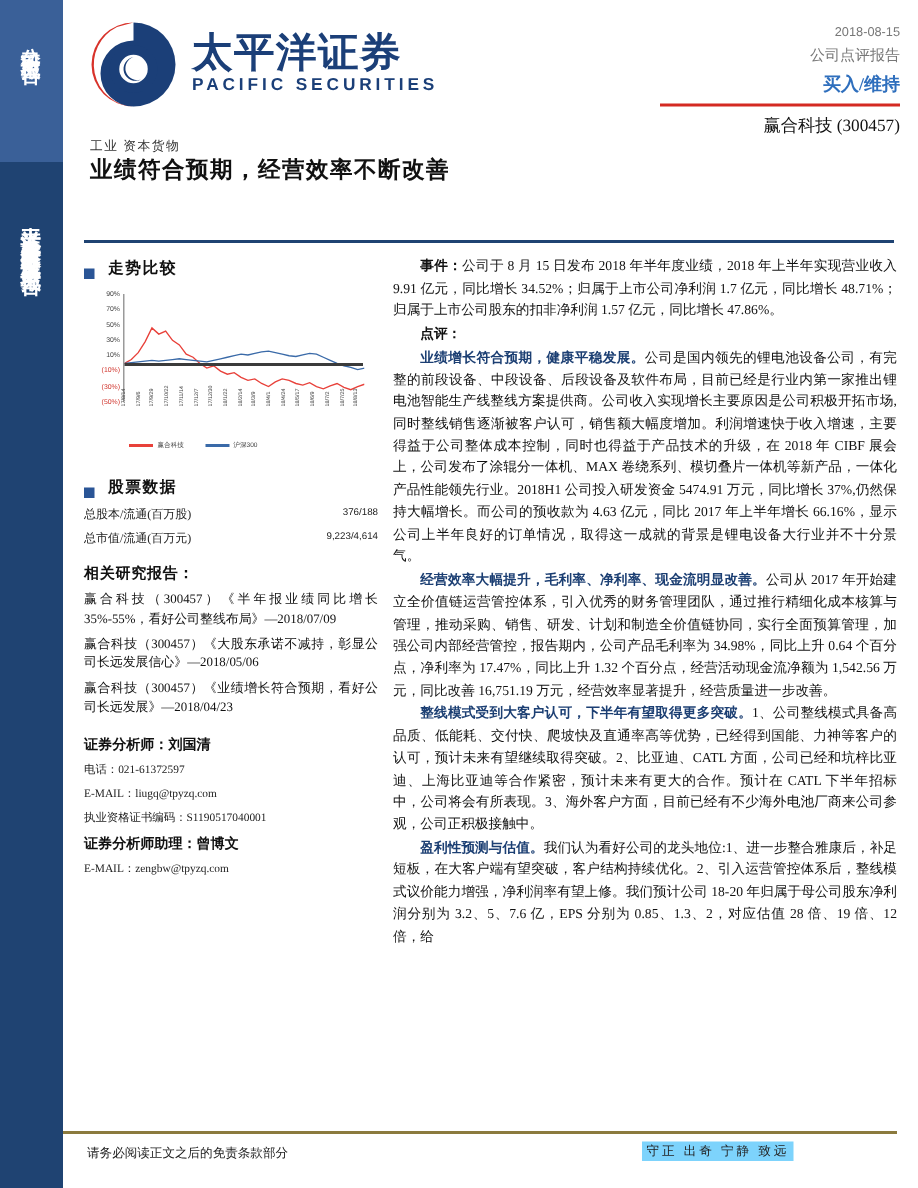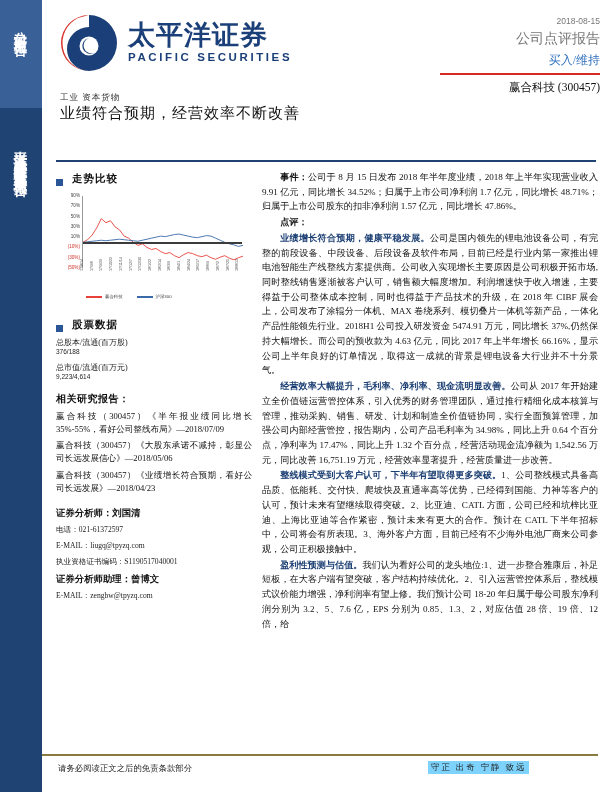--- a/index.html
+++ b/index.html
@@ -90,39 +90,39 @@
   .header-right {
     position: absolute; right: 12px; top: 16px;
     text-align: right;
     width: 210px;
   }
   .hr-date {
     font-size: 8.5px; color: #777; margin-bottom: 4px;
     font-family: "Liberation Sans", sans-serif;
   }
   .hr-type {
-    font-size: 14px; color: #777; margin-bottom: 4px;
+    font-size: 10px; color: #777; margin-bottom: 4px;
   }
   .hr-rating {
     font-size: 12px; color: #2f6fbd; margin-bottom: 4px;
-    font-weight: normal;
+    font-weight: bold;
   }
   .hr-rule {
     height: 2.4px; background: #d42a22; width: 160px;
     margin-left: auto; margin-top: 2px; margin-bottom: 5px;
   }
   .hr-company {
     font-size: 11.5px; color: #111; font-weight: normal;
   }
 
   
   .doc-title {
     position: absolute; left: 60px; top: 104px;
     font-size: 15px; color: #111;
-    font-weight: normal;
+    font-weight: bold;
     letter-spacing: 1px;
   }
   .title-rule {
     position: absolute; left: 56px; top: 160px;
     width: 540px; height: 2.4px; background: #1f4372;
   }
 
   
   .left-col {
     position: absolute; left: 56px; top: 172px;
@@ -184,21 +184,20 @@
   .lg-item { display: flex; align-items: center; gap: 3px; }
   .lg-swatch { width: 16px; height: 2px; display: block; }
   .lg-txt { font-size: 4.4px; color: #444; }
 
   
   .kv-row {
     display: flex; justify-content: space-between;
     font-size: 8px; color: #222;
     margin-bottom: 6px;
     line-height: 1.3;
-    flex-direction: column;
   }
   .kv-label { white-space: nowrap; }
   .kv-value { white-space: nowrap; font-family: "Liberation Sans", sans-serif; font-size: 6.5px; }
 
   .block-title {
     font-size: 10px; font-weight: bold; color: #111;
     margin-top: 10px; margin-bottom: 4px;
     letter-spacing: 0.5px;
   }
   .rr-item {

